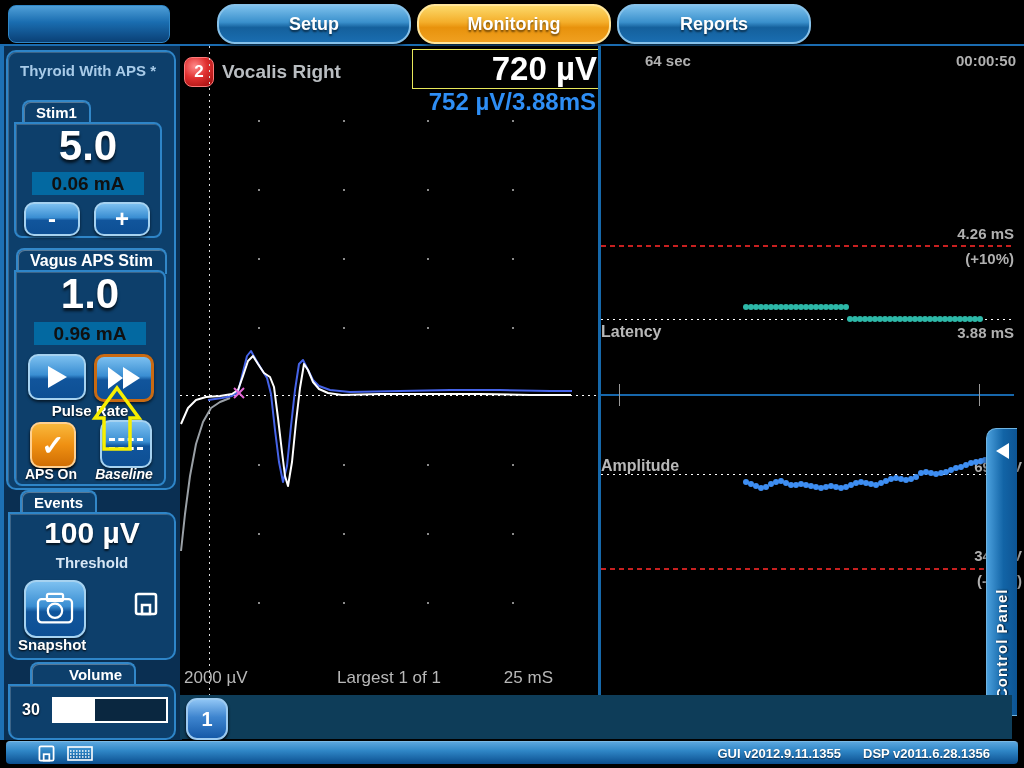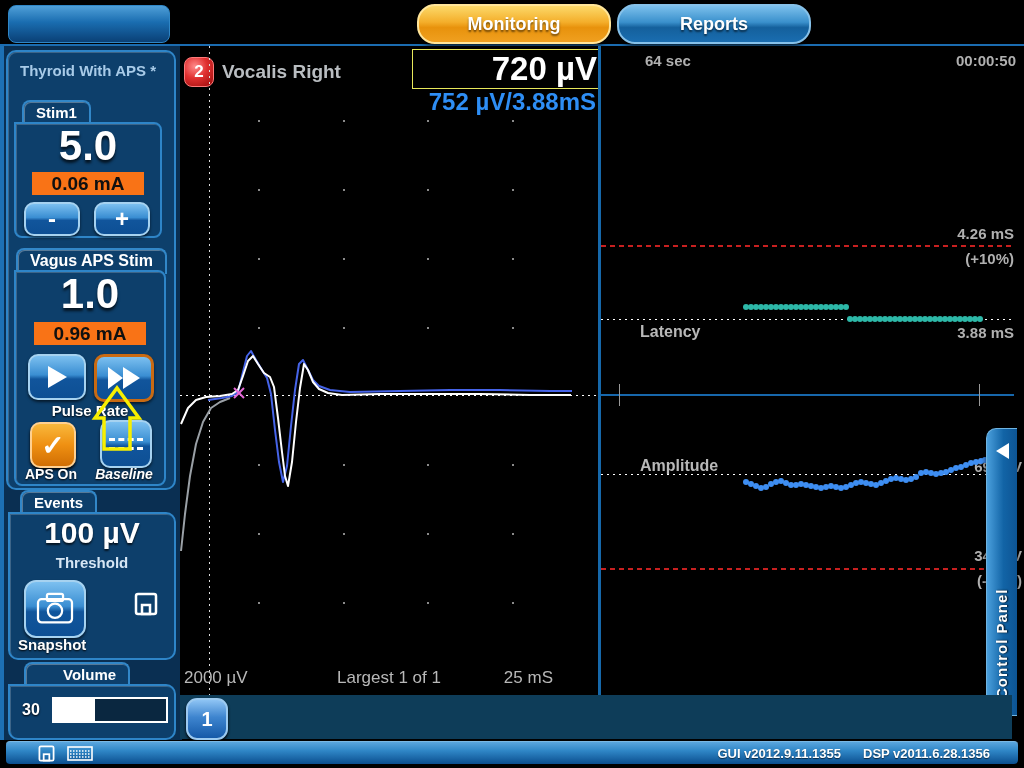--- a/index.html
+++ b/index.html
@@ -19,21 +19,21 @@
     border:2px solid #ffe59a;}
 
   
   #sidebar{left:0;top:46px;width:178px;height:694px;background:#0a2f52;border-left:4px solid #1d70b4;}
   .group{background:#0d3f6b;border:2px solid #2e85c8;border-radius:10px;
     box-shadow:inset 1px 1px 0 rgba(255,255,255,.2);}
   .ptab{position:absolute;background:#0d3f6b;border:2px solid #3287c8;border-bottom:none;
     border-radius:8px 8px 0 0;color:#fff;font-weight:bold;font-size:15px;padding:2px 12px 4px 12px;
     box-shadow:inset 1px 1px 0 rgba(255,255,255,.3);white-space:nowrap;}
   .bigval{color:#fff;font-weight:bold;font-size:42px;text-align:center;text-shadow:0 3px 3px rgba(0,0,0,.7);}
-  .measured{background:#f97316;color:#101010;font-weight:bold;font-size:19px;text-align:center;line-height:23px;}
+  .measured{background:#0369a1;color:#101010;font-weight:bold;font-size:19px;text-align:center;line-height:23px;}
   .gbtn{background:linear-gradient(180deg,#7cc0f0 0%,#3a8ed2 45%,#11559c 55%,#0d4f94 100%);
     border:2px solid #a6d2f0;border-radius:10px;color:#fff;font-weight:bold;
     display:flex;align-items:center;justify-content:center;cursor:pointer;
     box-shadow:0 2px 3px rgba(0,0,0,.6);}
   .slabel{color:#fff;font-size:14px;font-weight:bold;text-shadow:0 1px 2px #000;}
   .tri{width:0;height:0;border-style:solid;}
   .tri-play{border-width:11px 0 11px 19px;border-color:transparent transparent transparent #fff;}
   .dash2{width:34px;}
   .dash2 div{border-top:3px dashed #fff;margin:6px 0;}
 
@@ -48,21 +48,21 @@
   .measline{color:#2e8ef5;font-weight:bold;font-size:24px;text-align:right;}
   .griddot{position:absolute;width:2px;height:2px;background:#8a8a8a;}
   .vdotline{position:absolute;width:1px;background:repeating-linear-gradient(to bottom,#ddd 0 2px,transparent 2px 6px);}
   .hdotline{position:absolute;height:1px;background:repeating-linear-gradient(to right,#fff 0 2px,transparent 2px 6px);}
   .hreddash{position:absolute;height:2px;background:repeating-linear-gradient(to right,#c82020 0 5px,transparent 5px 9px);}
   .wflabel{color:#b8b8b8;font-size:17px;}
 
   
   #trendpanel{left:601px;top:46px;width:413px;height:649px;background:#000;overflow:hidden;padding-left:36px;}
   .tlabel{color:#b0b0b0;font-weight:bold;font-size:15px;}
-  .tlabel2{color:#b8b8b8;font-weight:bold;font-size:16px;margin-left:39px;}
+  .tlabel2{color:#b8b8b8;font-weight:bold;font-size:16px;}
   #vdivider{left:598px;top:46px;width:3px;height:649px;background:#1668aa;}
   #rborder{left:1012px;top:46px;width:3px;height:649px;background:#1668aa;}
   .middiv{position:absolute;height:2px;background:#1767ab;}
   .tick{position:absolute;width:1px;height:22px;background:#9a9a9a;}
 
   
   #ctab{left:986px;top:428px;width:30px;height:286px;border-radius:10px 0 0 10px;
     background:linear-gradient(90deg,#4a9fdc,#1264a6 55%,#0d5494);border:1px solid #6fb4e2;border-right:none;
     cursor:pointer;box-shadow:0 3px 5px rgba(0,0,0,.7);}
   .vert{writing-mode:vertical-rl;transform:rotate(180deg);color:#fff;font-weight:bold;font-size:15px;
@@ -82,20 +82,21 @@
   svg{display:block;}
   .nosel{user-select:none;}
 </style>
 </head>
 <body>
 
 <div id="root" class="nosel">
 
   <div id="topbar" class="abs">
     <div class="abs toplogo"></div>
+    <div class="abs pill" style="left:217px;">Setup</div>
     <div class="abs pill active" style="left:417px;text-align:center;">Monitoring</div>
     <div class="abs pill" style="left:617px;">Reports</div>
   </div>
 
   <div id="sidebar" class="abs">
 
     <div class="abs group" style="left:2px;top:4px;width:166px;height:436px;">
       <div class="abs" style="left:12px;top:10px;color:#a8cbe8;font-weight:bold;font-size:15px;">Thyroid With APS *</div>
     </div>
 
@@ -150,21 +151,21 @@
           <circle cx="22" cy="21" r="8" fill="none" stroke="#fff" stroke-width="2.5"></circle>
         </svg>
       </div>
       <svg class="abs" style="left:124px;top:78px;" width="24" height="24" viewBox="0 0 24 24">
         <rect x="2" y="2" width="20" height="20" rx="2" fill="none" stroke="#fff" stroke-width="2.5"></rect>
         <rect x="8" y="13" width="8" height="9" fill="none" stroke="#fff" stroke-width="2.5"></rect>
       </svg>
       <div class="abs slabel" style="left:8px;top:122px;font-size:15px;">Snapshot</div>
     </div>
 
-    <div class="ptab abs" style="left:20px;top:616px;padding-left:37px;">Volume</div>
+    <div class="ptab abs" style="left:26px;top:616px;padding-left:37px;">Volume</div>
     <div class="abs group" style="left:4px;top:638px;width:164px;height:52px;border-radius:0 10px 10px 10px;">
       <div class="abs slabel" style="left:12px;top:15px;font-size:16px;">30</div>
       <div class="abs" style="left:42px;top:11px;width:112px;height:22px;border:2px solid #fff;background:#0a2740;">
         <div id="volfill" style="height: 100%; background: rgb(255, 255, 255); width: 37%;"></div>
       </div>
     </div>
   </div>
 
   <div id="wfpanel" class="abs">
     <div class="abs badge" style="left:4px;top:11px;width:28px;height:28px;">2</div>

